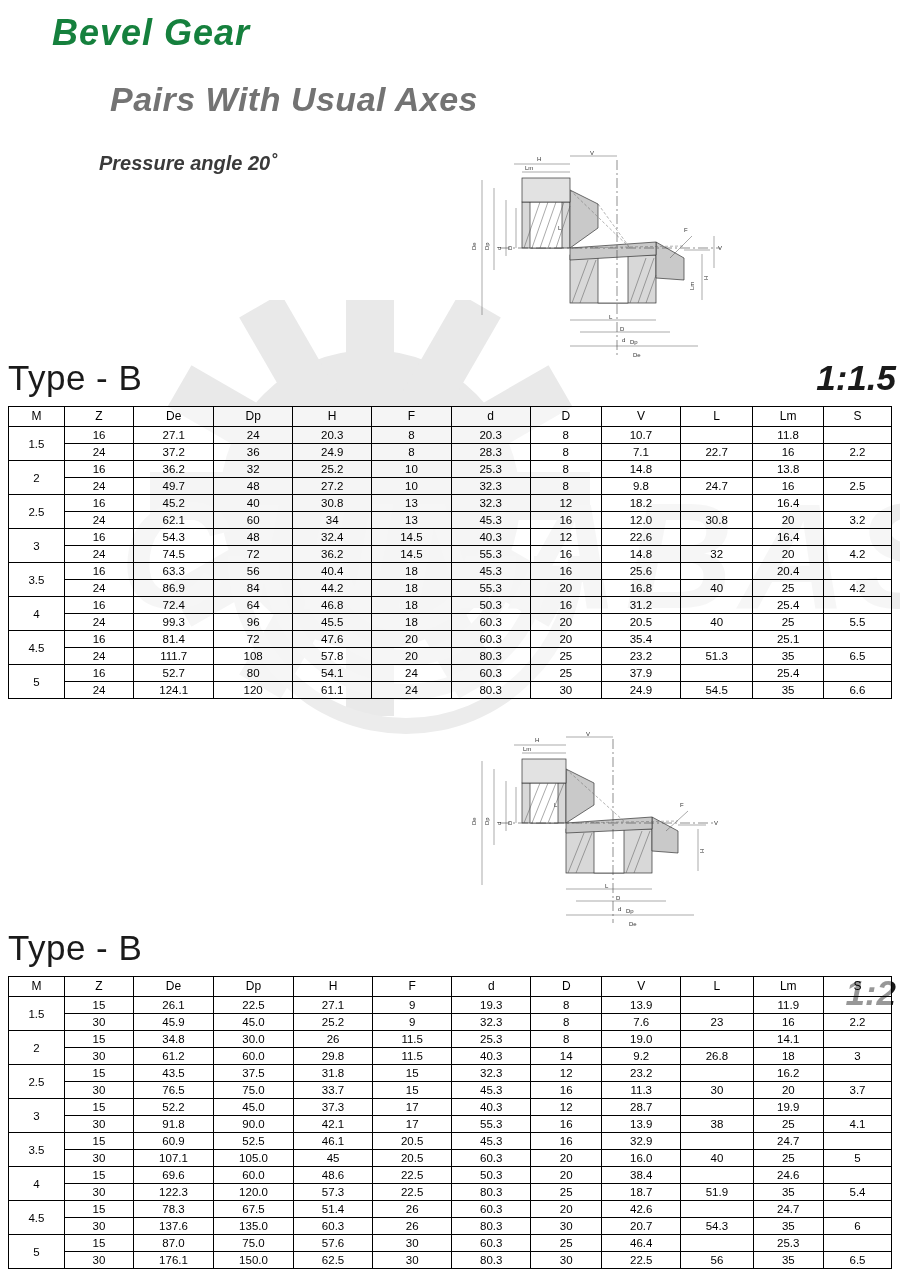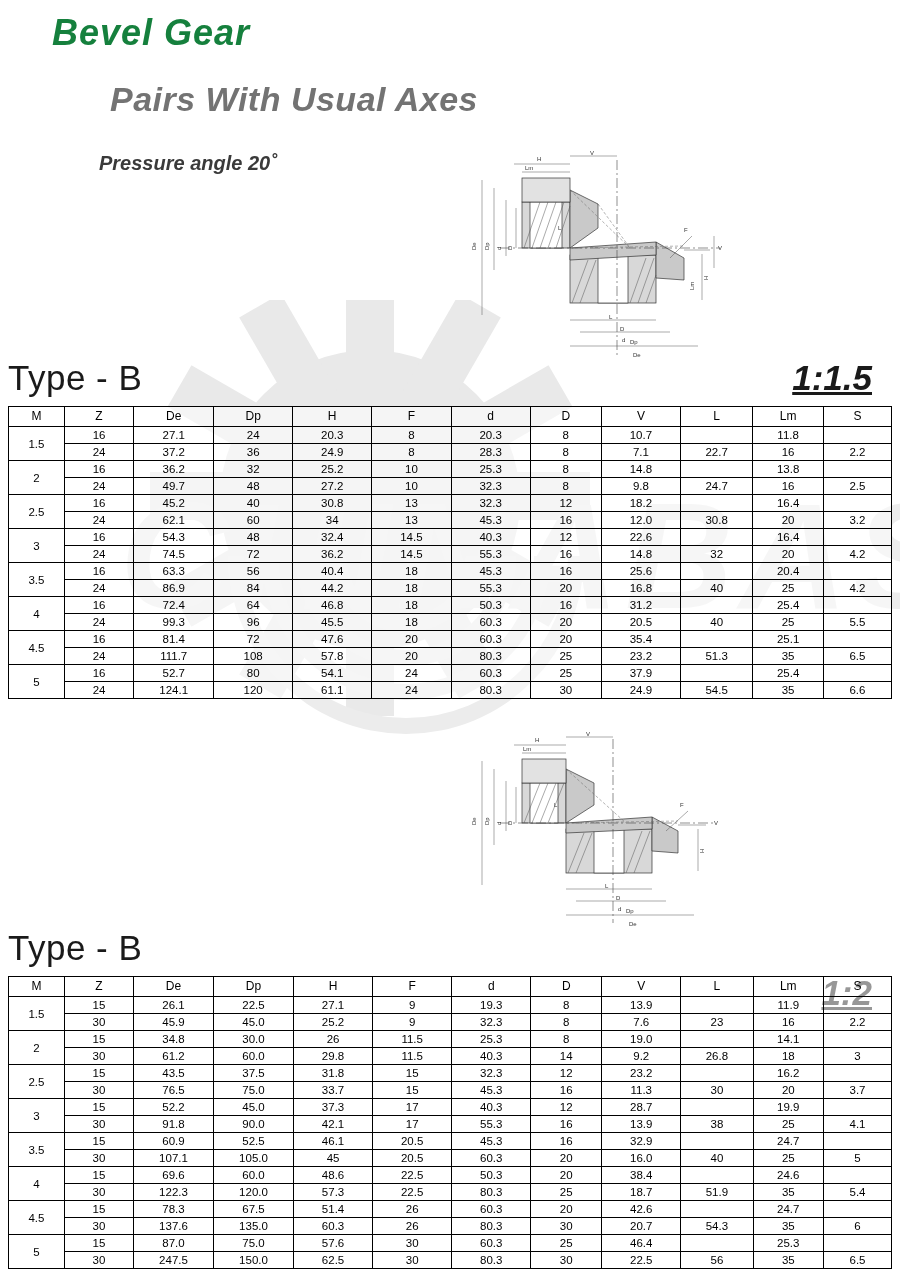--- a/index.html
+++ b/index.html
@@ -114,26 +114,25 @@
   .type-label {
     position: absolute;
     left: 8px;
     font-size: 35px;
     font-weight: normal;
     color: #1a1a1a;
     letter-spacing: 0.5px;
   }
   .ratio-label {
     position: absolute;
-    right: 28px;
+    right: 4px;
     font-size: 35px;
     font-weight: bold;
     font-style: italic;
     color: #1a1a1a;
-    text-decoration: underline;
   }
   #type-label-1 { top: 358px; }
   #ratio-label-1 { top: 358px; }
   #type-label-2 { top: 928px; }
   #ratio-label-2 { top: 928px; margin-top: 45px; }
 
   
   table.spec {
     position: absolute;
     left: 8px;
@@ -838,21 +837,21 @@
           <td>30</td>
           <td>60.3</td>
           <td>25</td>
           <td>46.4</td>
           <td></td>
           <td>25.3</td>
           <td></td>
         </tr>
         <tr>
           <td>30</td>
-          <td>247.5</td>
+          <td>176.1</td>
           <td>150.0</td>
           <td>62.5</td>
           <td>30</td>
           <td>80.3</td>
           <td>30</td>
           <td>22.5</td>
           <td>56</td>
           <td>35</td>
           <td>6.5</td>
         </tr>

